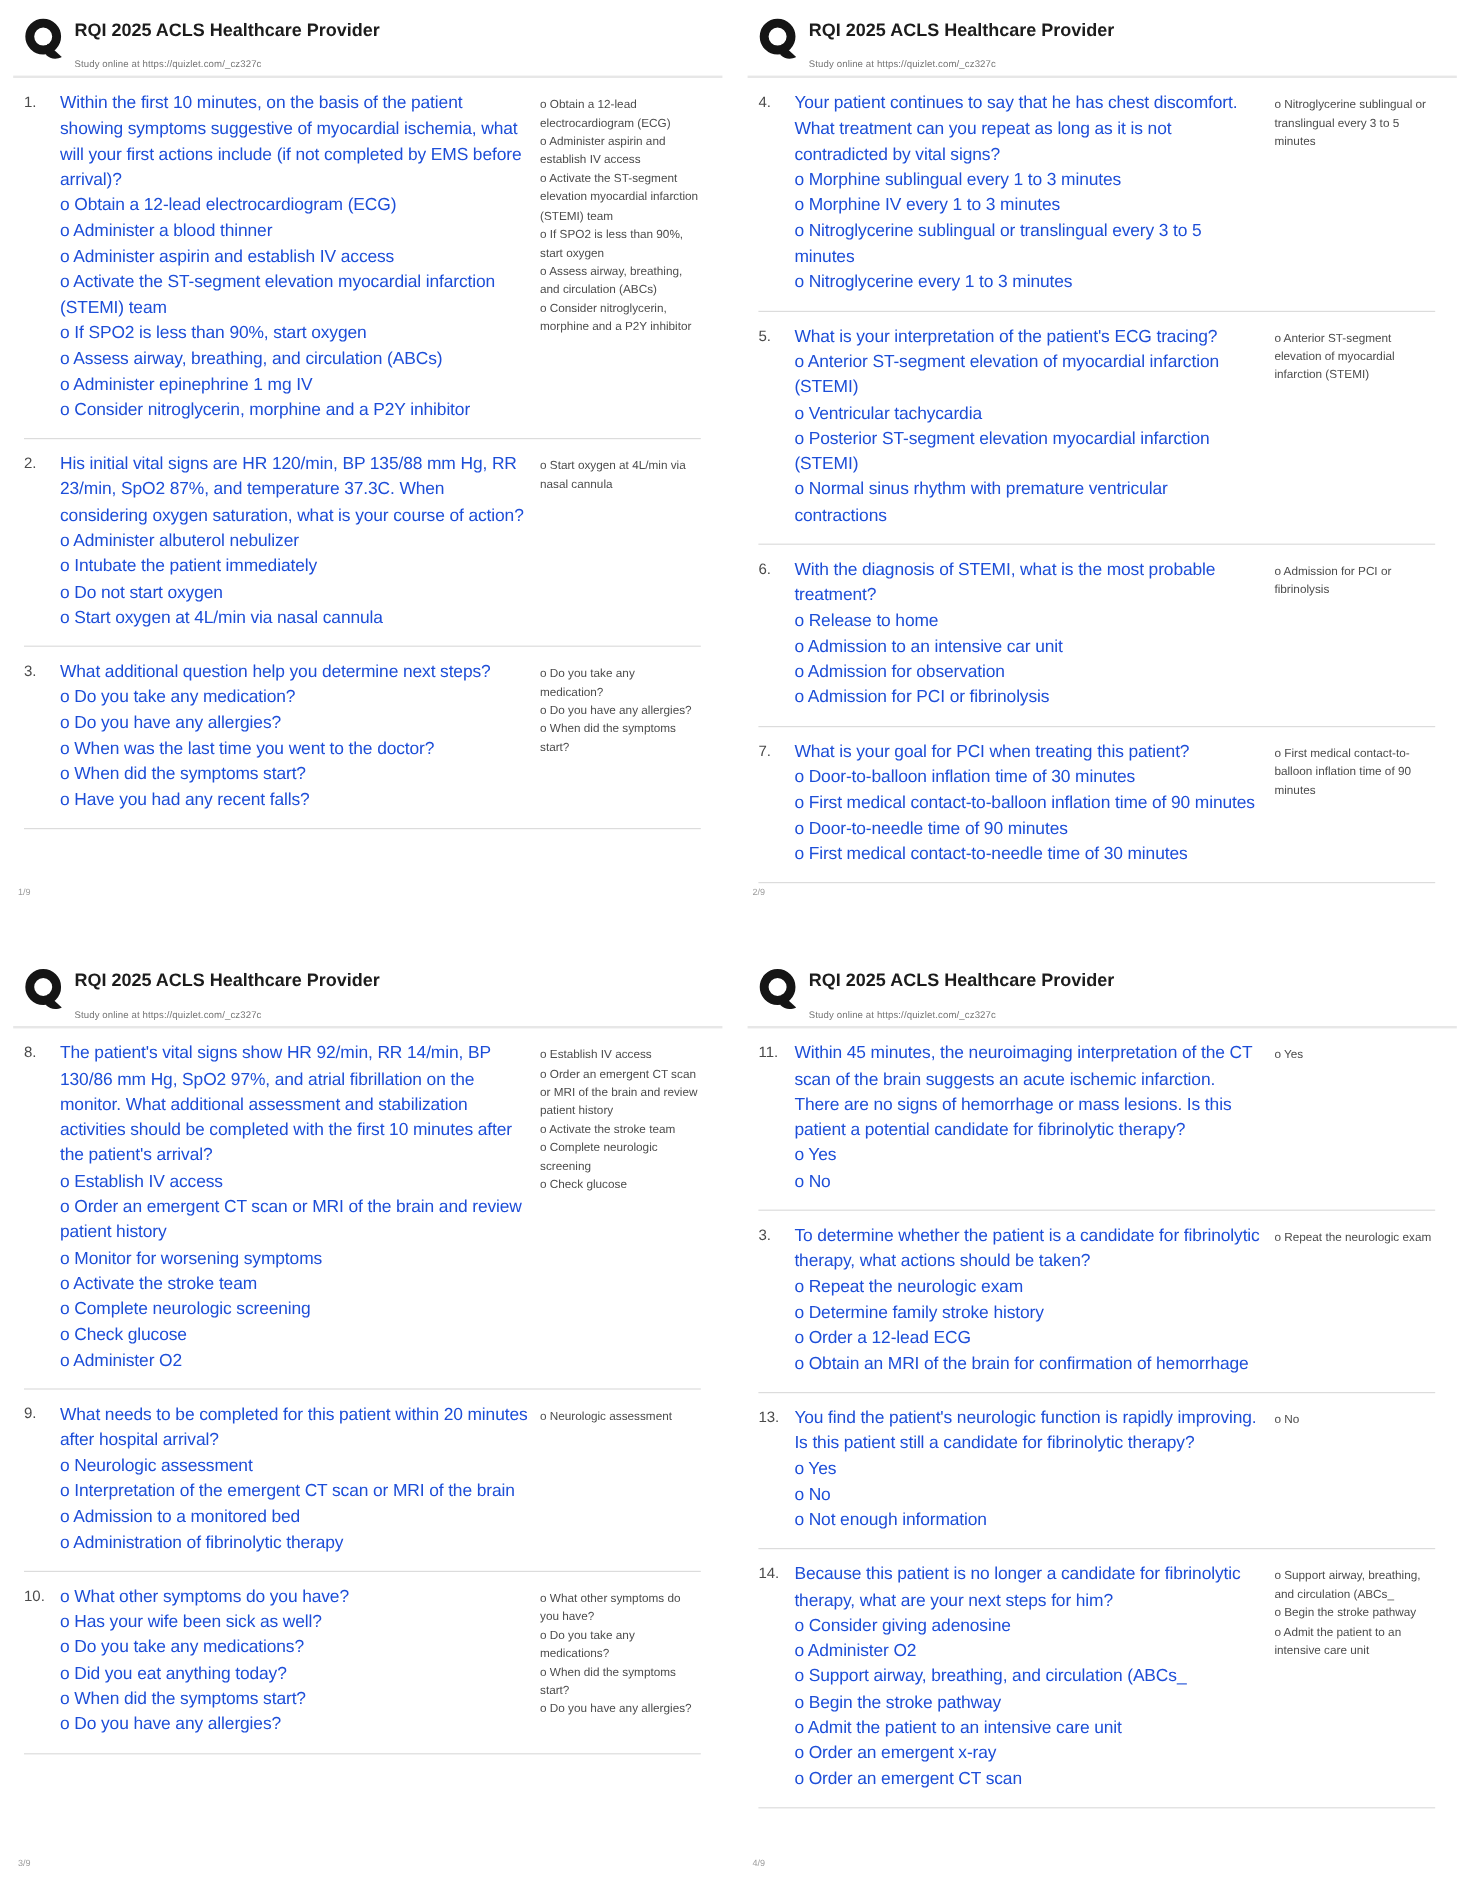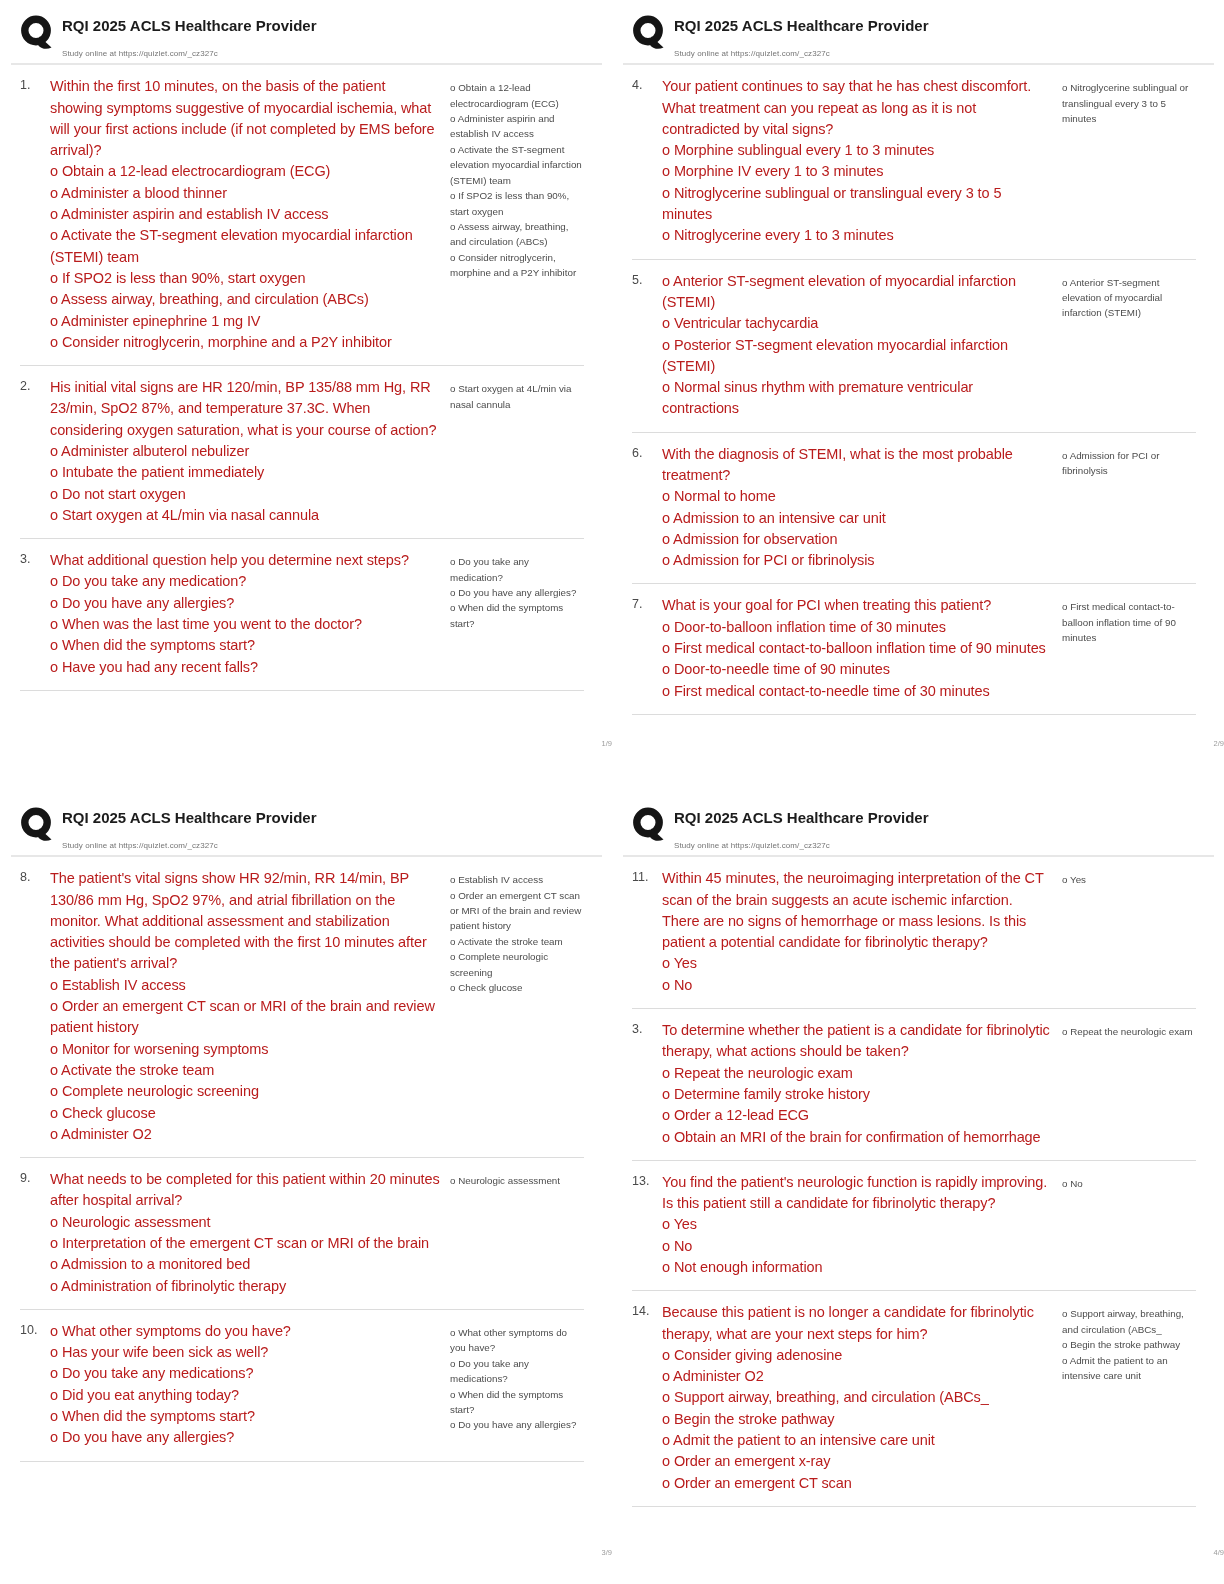--- a/index.html
+++ b/index.html
@@ -13,26 +13,26 @@
   .hdr{display:flex;align-items:flex-start;gap:9px;}
   .hlogo{flex:0 0 auto;color:#151515;margin-top:1px;}
   .hlogo svg{display:block;}
   .htxt{min-width:0;}
   .htitle{font-size:15px;font-weight:bold;color:#1c1c1c;line-height:1.15;margin:3px 0 0 0;}
   .hsub{font-size:8px;color:#757575;margin-top:15px;letter-spacing:.1px;}
   .hrule{border:none;border-top:2.5px solid #e7e7e7;margin:5px -18px 0 -9px;}
   .questions{margin-top:0;}
   .qrow{display:flex;align-items:flex-start;padding:11px 0 12px 0;border-bottom:1px solid #dcdcdc;}
   .qnum{flex:0 0 30px;font-size:12.5px;color:#4a4a4a;padding-top:2px;}
-  .qmain{flex:0 0 391px;max-width:391px;font-size:14.5px;line-height:21.3px;color:#b91c1c;letter-spacing:-0.1px;}
+  .qmain{flex:0 0 391px;max-width:391px;font-size:14.5px;line-height:21.3px;color:#1d4ed8;letter-spacing:-0.1px;}
   .qprompt{margin:0;}
   .qopt{margin:0;}
   .qans{flex:1 1 auto;min-width:0;margin-left:9px;font-size:9.8px;line-height:15.4px;color:#4c4c4c;padding-top:4px;}
   .aopt{margin:0;}
-  .pfoot{position:absolute;left:15px;right:0;text-align:right;font-size:7.5px;color:#9b9b9b;}
+  .pfoot{position:absolute;left:15px;right:0;text-align:left;font-size:7.5px;color:#9b9b9b;}
   .page.top .pfoot{bottom:44px;}
   .page.bot .pfoot{bottom:27px;}
 </style>
 </head>
 <body>
 
 <div class="sheet">
 
   <section class="page top">
     <header class="hdr">
@@ -128,34 +128,35 @@
             <div class="qopt">o Nitroglycerine sublingual or translingual every 3 to 5 minutes</div>
             <div class="qopt">o Nitroglycerine every 1 to 3 minutes</div>
           </div>
           <div class="qans">
             <div class="aopt">o Nitroglycerine sublingual or translingual every 3 to 5 minutes</div>
           </div>
         </div>
         <div class="qrow">
           <div class="qnum">5.</div>
           <div class="qmain">
+            <div class="qprompt">What is your interpretation of the patient's ECG tracing?</div>
             <div class="qopt">o Anterior ST-segment elevation of myocardial infarction (STEMI)</div>
             <div class="qopt">o Ventricular tachycardia</div>
             <div class="qopt">o Posterior ST-segment elevation myocardial infarction (STEMI)</div>
             <div class="qopt">o Normal sinus rhythm with premature ventricular contractions</div>
           </div>
           <div class="qans">
             <div class="aopt">o Anterior ST-segment elevation of myocardial infarction (STEMI)</div>
           </div>
         </div>
         <div class="qrow">
           <div class="qnum">6.</div>
           <div class="qmain">
             <div class="qprompt">With the diagnosis of STEMI, what is the most probable treatment?</div>
-            <div class="qopt">o Normal to home</div>
+            <div class="qopt">o Release to home</div>
             <div class="qopt">o Admission to an intensive car unit</div>
             <div class="qopt">o Admission for observation</div>
             <div class="qopt">o Admission for PCI or fibrinolysis</div>
           </div>
           <div class="qans">
             <div class="aopt">o Admission for PCI or fibrinolysis</div>
           </div>
         </div>
         <div class="qrow">
           <div class="qnum">7.</div>

